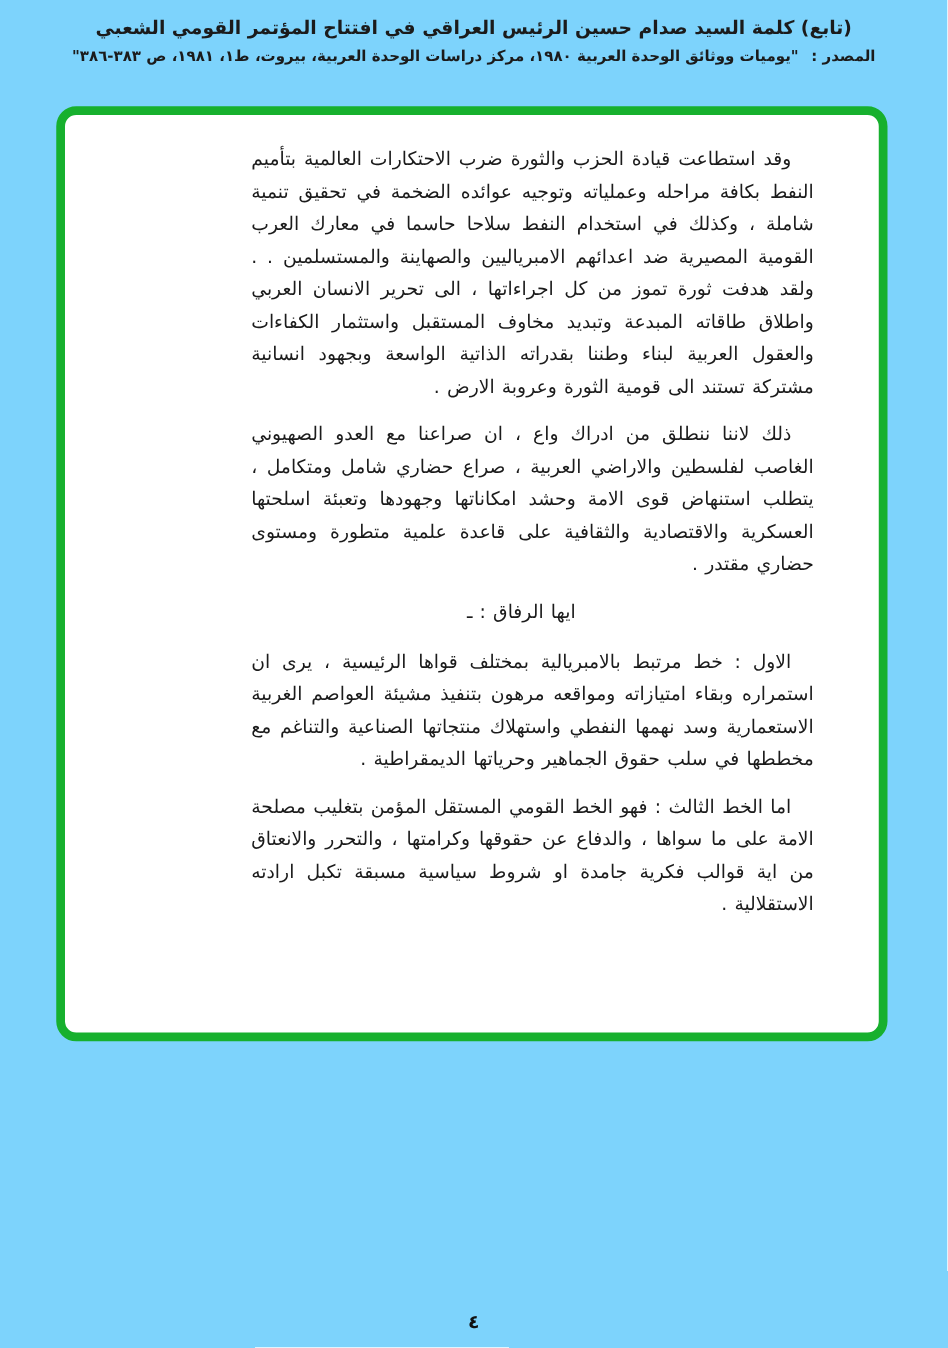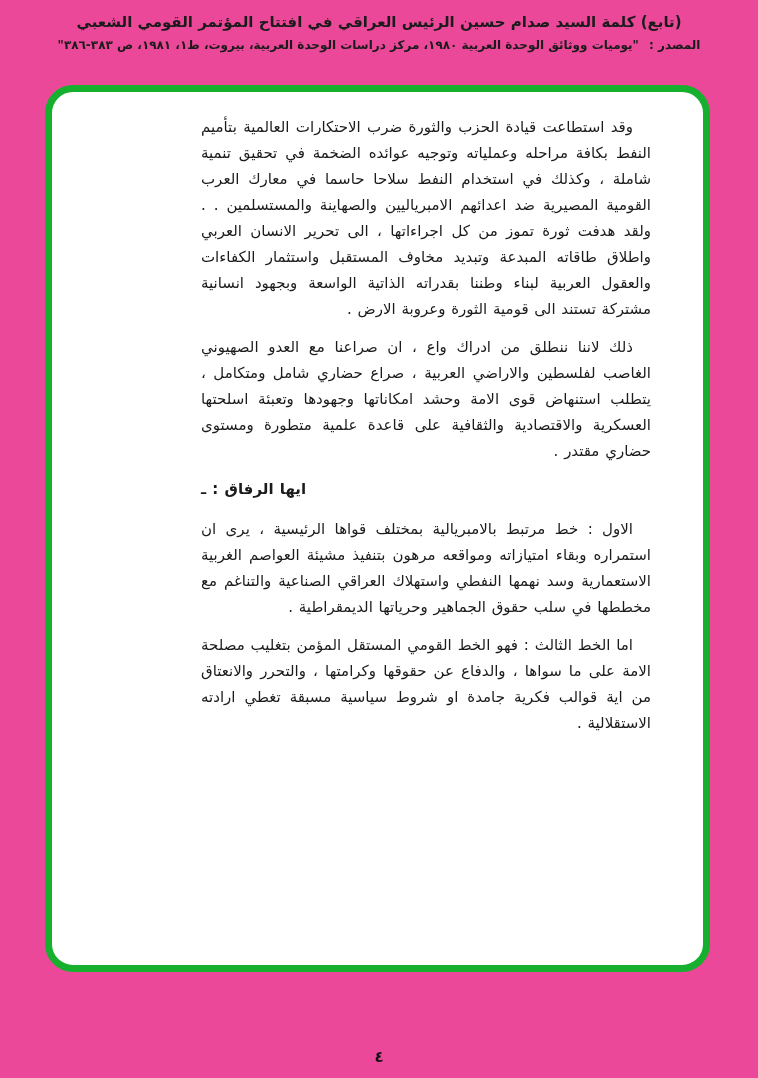--- a/index.html
+++ b/index.html
@@ -4,21 +4,21 @@
 <style>
   html, body {
     margin: 0;
     padding: 0;
     background: #ffffff;
   }
   .page {
     position: relative;
     width: 758px;
     height: 1078px;
-    background: #ec4899;
+    background: #7dd3fc;
     overflow: hidden;
     direction: rtl;
     font-family: "DejaVu Sans", sans-serif;
     color: #1b1b1b;
   }
   .doc-header {
     text-align: center;
     padding-top: 13px;
   }
   .doc-title {
@@ -36,44 +36,43 @@
   }
   .source-label {
     margin-left: 6px;
     text-align: center;
   }
   .content-frame {
     position: absolute;
     top: 85px;
     left: 45px;
     width: 665px;
-    height: 887px;
+    height: 748px;
     box-sizing: border-box;
     border: 7px solid #17b02e;
-    border-radius: 28px;
+    border-radius: 16px;
     background: #ffffff;
   }
   .text-column {
     position: absolute;
     top: 22px;
     right: 52px;
     width: 450px;
   }
   .para {
     margin: 0 0 12px 0;
     font-size: 15px;
     line-height: 26px;
     text-align: justify;
     text-indent: 18px;
     word-spacing: 1px;
   }
   .para.salutation {
-    text-align: left;
+    text-align: center;
     margin-bottom: 14px;
-    font-weight: bold;
   }
   .page-number {
     position: absolute;
     bottom: 12px;
     left: 0;
     width: 100%;
     text-align: center;
     font-size: 15px;
     font-weight: bold;
     color: #111111;
@@ -90,20 +89,20 @@
       <span class="source-label">المصدر :</span>
       <span class="source-text">"يوميات ووثائق الوحدة العربية ١٩٨٠، مركز دراسات الوحدة العربية، بيروت، ط١، ١٩٨١، ص ٣٨٣-٣٨٦"</span>
     </p>
   </header>
 
   <div class="content-frame" style="border-color: rgb(23, 176, 46);">
     <div class="text-column">
       <p class="para">وقد استطاعت قيادة الحزب والثورة ضرب الاحتكارات العالمية بتأميم النفط بكافة مراحله وعملياته وتوجيه عوائده الضخمة في تحقيق تنمية شاملة ، وكذلك في استخدام النفط سلاحا حاسما في معارك العرب القومية المصيرية ضد اعدائهم الامبرياليين والصهاينة والمستسلمين . . ولقد هدفت ثورة تموز من كل اجراءاتها ، الى تحرير الانسان العربي واطلاق طاقاته المبدعة وتبديد مخاوف المستقبل واستثمار الكفاءات والعقول العربية لبناء وطننا بقدراته الذاتية الواسعة وبجهود انسانية مشتركة تستند الى قومية الثورة وعروبة الارض .</p>
       <p class="para">ذلك لاننا ننطلق من ادراك واع ، ان صراعنا مع العدو الصهيوني الغاصب لفلسطين والاراضي العربية ، صراع حضاري شامل ومتكامل ، يتطلب استنهاض قوى الامة وحشد امكاناتها وجهودها وتعبئة اسلحتها العسكرية والاقتصادية والثقافية على قاعدة علمية متطورة ومستوى حضاري مقتدر .</p>
       <p class="para salutation">ايها الرفاق : ـ</p>
-      <p class="para">الاول : خط مرتبط بالامبريالية بمختلف قواها الرئيسية ، يرى ان استمراره وبقاء امتيازاته ومواقعه مرهون بتنفيذ مشيئة العواصم الغربية الاستعمارية وسد نهمها النفطي واستهلاك العراقي الصناعية والتناغم مع مخططها في سلب حقوق الجماهير وحرياتها الديمقراطية .</p>
-      <p class="para">اما الخط الثالث : فهو الخط القومي المستقل المؤمن بتغليب مصلحة الامة على ما سواها ، والدفاع عن حقوقها وكرامتها ، والتحرر والانعتاق من اية قوالب فكرية جامدة او شروط سياسية مسبقة تغطي ارادته الاستقلالية .</p>
+      <p class="para">الاول : خط مرتبط بالامبريالية بمختلف قواها الرئيسية ، يرى ان استمراره وبقاء امتيازاته ومواقعه مرهون بتنفيذ مشيئة العواصم الغربية الاستعمارية وسد نهمها النفطي واستهلاك منتجاتها الصناعية والتناغم مع مخططها في سلب حقوق الجماهير وحرياتها الديمقراطية .</p>
+      <p class="para">اما الخط الثالث : فهو الخط القومي المستقل المؤمن بتغليب مصلحة الامة على ما سواها ، والدفاع عن حقوقها وكرامتها ، والتحرر والانعتاق من اية قوالب فكرية جامدة او شروط سياسية مسبقة تكبل ارادته الاستقلالية .</p>
     </div>
   </div>
 
   <div class="page-number">٤</div>
 
 </div>
 
 </body></html>

